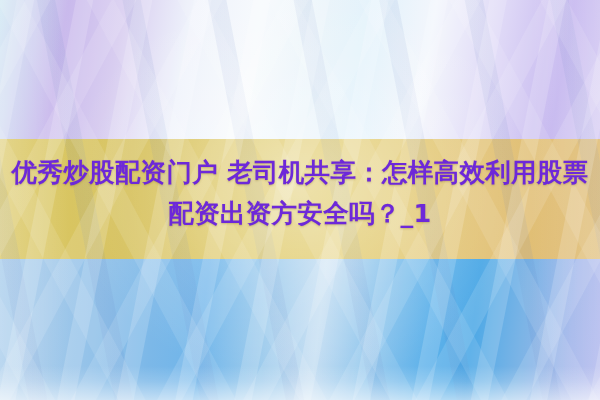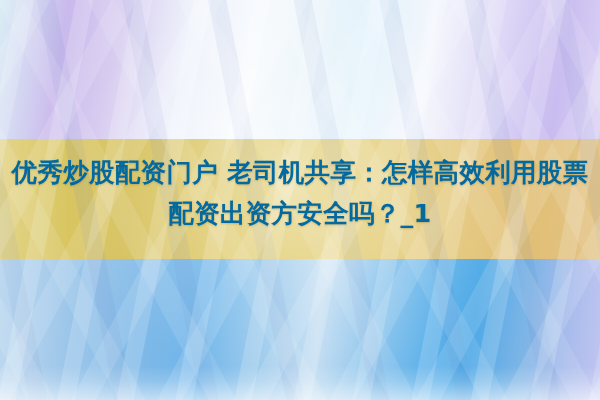--- a/index.html
+++ b/index.html
@@ -167,21 +167,21 @@
 
   
   .headline {
     position: absolute;
     left: 0;
     top: 152px;
     width: 600px;
     padding: 0 11px;
     box-sizing: border-box;
     text-align: center;
-    color: #0369a1;
+    color: #6d28d9;
     font-size: 25.5px;
     font-weight: bold;
     line-height: 41px;
     letter-spacing: 0.3px;
     text-shadow: 0 1px 2px rgba(120,95,20,0.30);
     white-space: normal;
   }
 </style>
 </head>
 <body>

